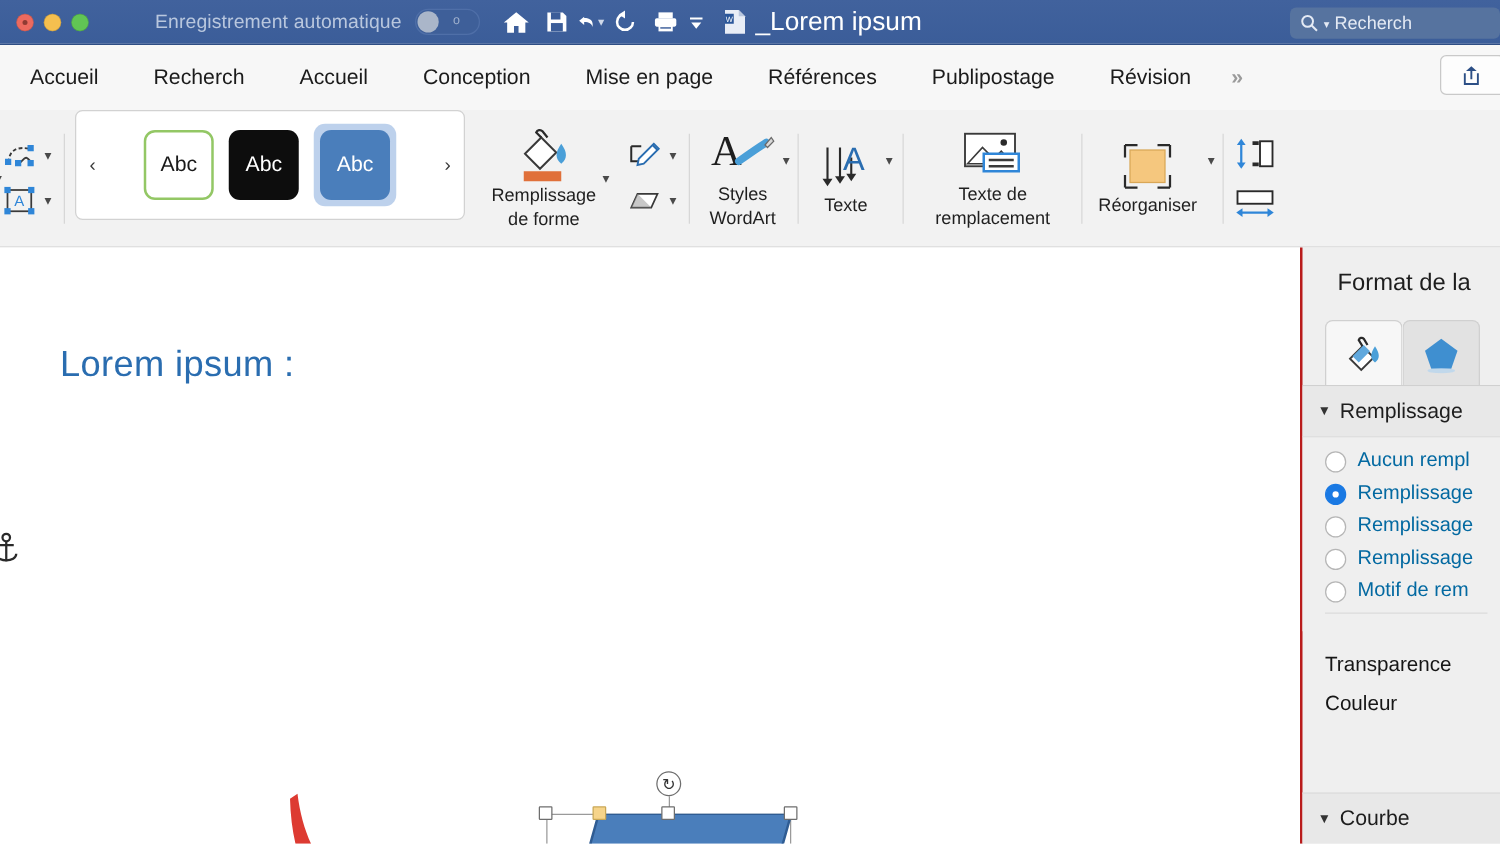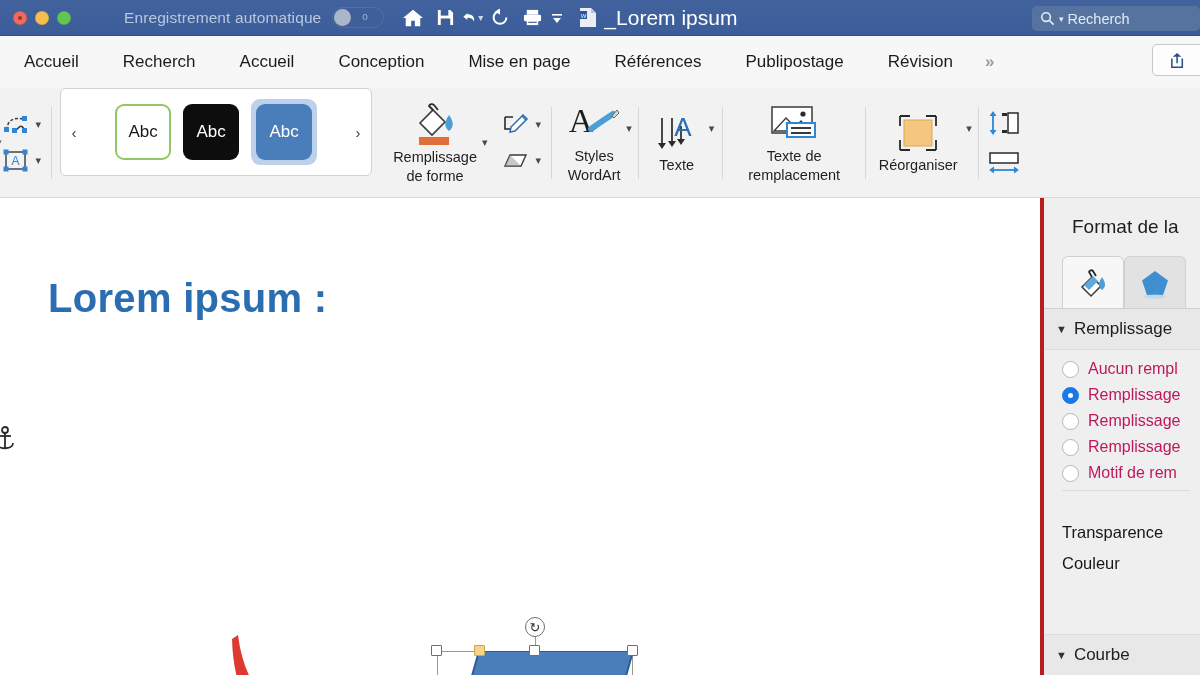--- a/index.html
+++ b/index.html
@@ -111,21 +111,21 @@
   .gal-sel { padding: 5px; border-radius: 9px; background: #bdd1ec; }
   .gal-item.s3 { background: #4a7ebb; color: #ffffff; }
 
   
   .canvas {
     position: absolute; top: 198px; left: 0; width: 1040px; height: 477px;
     background: #ffffff; overflow: hidden;
   }
   .doc-title {
     position: absolute; left: 48px; top: 78px;
-    font-size: 40px; font-weight: bold; color: #2a6db0; letter-spacing: .3px;
+    font-size: 29px; font-weight: normal; color: #2a6db0; letter-spacing: .3px;
   }
   .anchor { position: absolute; left: -6px; top: 227px; font-size: 26px; color: #3a3a3a; }
 
   
   .selection { position: absolute; left: 437px; top: 453px; width: 196px; height: 150px; }
   .sel-box { position: absolute; inset: 0; border: 1px solid #9a9a9a; }
   .handle {
     position: absolute; width: 11px; height: 11px; background: #ffffff;
     border: 1px solid #6e6e6e; border-radius: 1px;
   }
@@ -137,21 +137,21 @@
     position: absolute; left: 88px; top: -34px; width: 20px; height: 20px;
     border: 1px solid #6e6e6e; border-radius: 50%; background: #ffffff;
     display: flex; align-items: center; justify-content: center;
     font-size: 13px; color: #333;
   }
   .rotate-stem { position: absolute; left: 98px; top: -14px; width: 1px; height: 14px; background: #9a9a9a; }
 
   
   .pane {
     position: absolute; top: 198px; right: 0; width: 160px; height: 477px;
-    background: #efefef; border-left: 4px solid #b91c1c;
+    background: #efefef; border-left: 2px solid #b91c1c;
   }
   .pane-title {
     padding: 18px 0 14px 28px; font-size: 19px; color: #1d1d1d; white-space: nowrap;
   }
   .pane-tabs { display: flex; align-items: flex-end; height: 56px; padding-left: 18px; gap: 0px; }
   .pane-tab {
     width: 62px; height: 52px; display: flex; align-items: center; justify-content: center;
     background: #e2e2e2; border: 1px solid #d0d0d0; border-bottom: none;
     border-top-left-radius: 6px; border-top-right-radius: 6px;
   }
@@ -167,21 +167,21 @@
   .radio-row { display: flex; align-items: center; gap: 9px; margin-bottom: 8px; white-space: nowrap; }
   .radio {
     width: 17px; height: 17px; border-radius: 50%; background: #ffffff;
     border: 1px solid #b6b6b6; flex: 0 0 auto;
   }
   .radio.on { background: #1a79e3; border-color: #1a79e3; position: relative; }
   .radio.on::after {
     content: ""; position: absolute; left: 5px; top: 5px; width: 5px; height: 5px;
     border-radius: 50%; background: #ffffff;
   }
-  .radio-lbl { font-size: 16px; color: #be185d; }
+  .radio-lbl { font-size: 16px; color: #0369a1; }
   .hr { height: 1px; background: #dcdcdc; margin: 6px 10px 8px 0; }
   .prop-row { font-size: 16.5px; color: #161616; padding: 6px 0 6px 18px; white-space: nowrap; }
   .section-head.bottom { position: absolute; bottom: 0; left: 0; right: 0; border-top: 1px solid #dcdcdc; border-bottom: none; }
 </style>
 </head>
 <body>
 
 <div class="app">
 
   <div class="titlebar">

